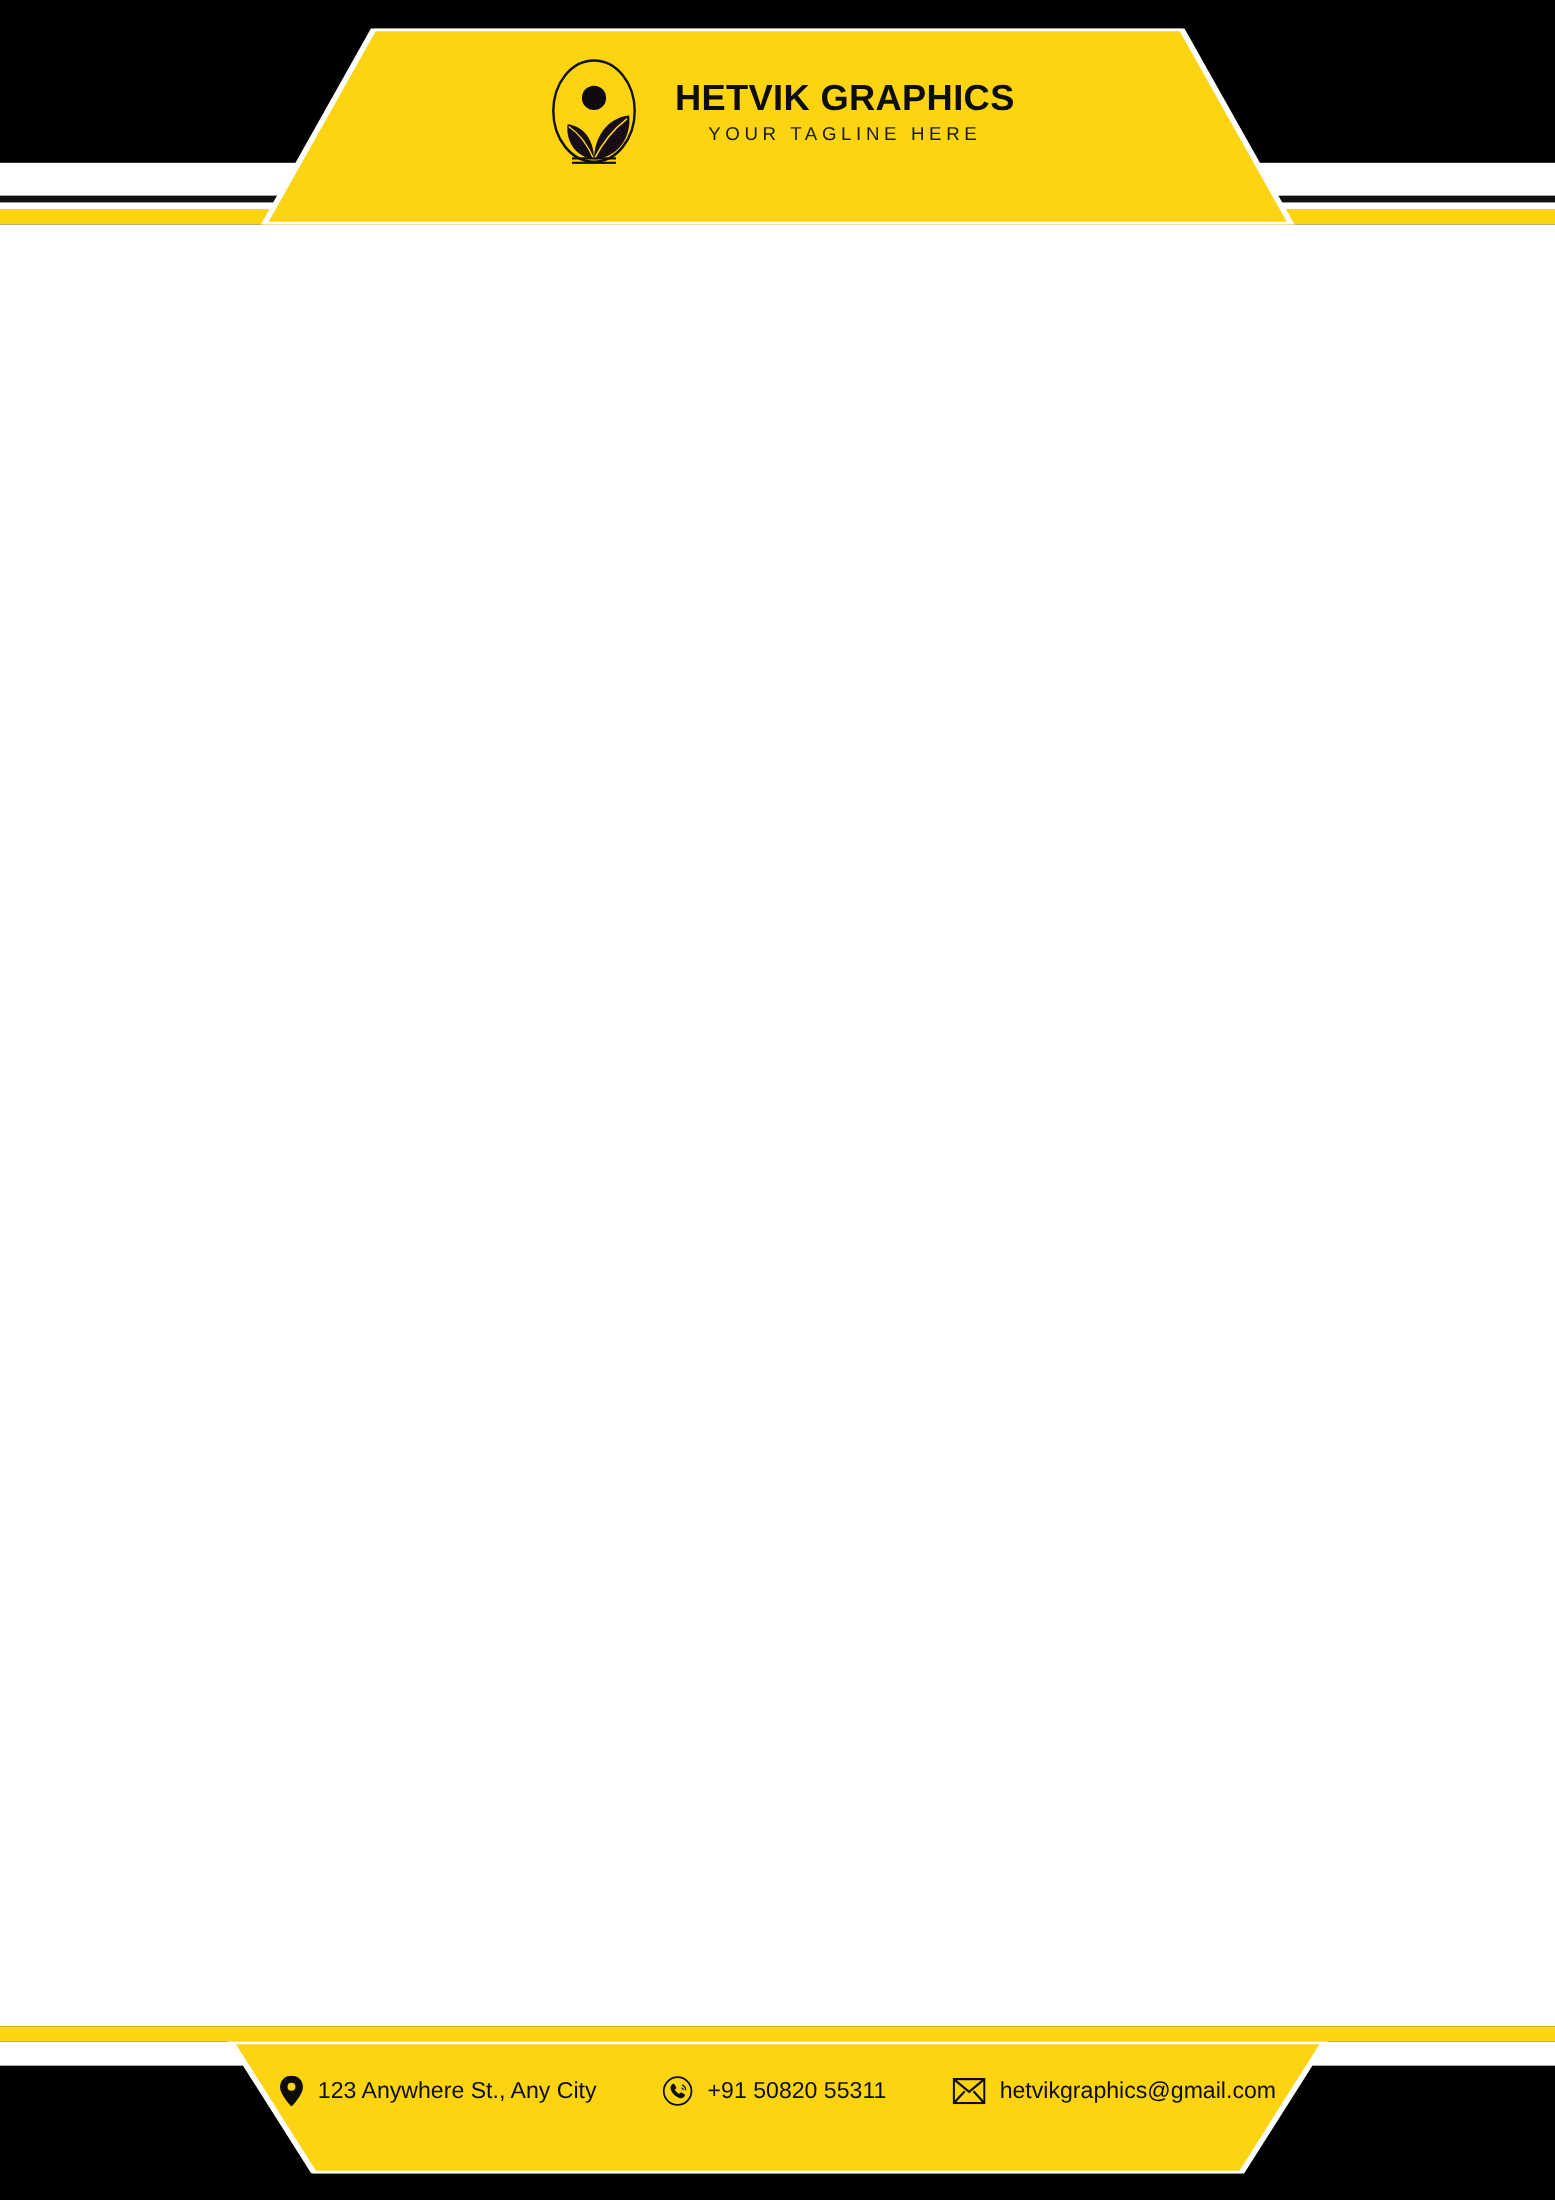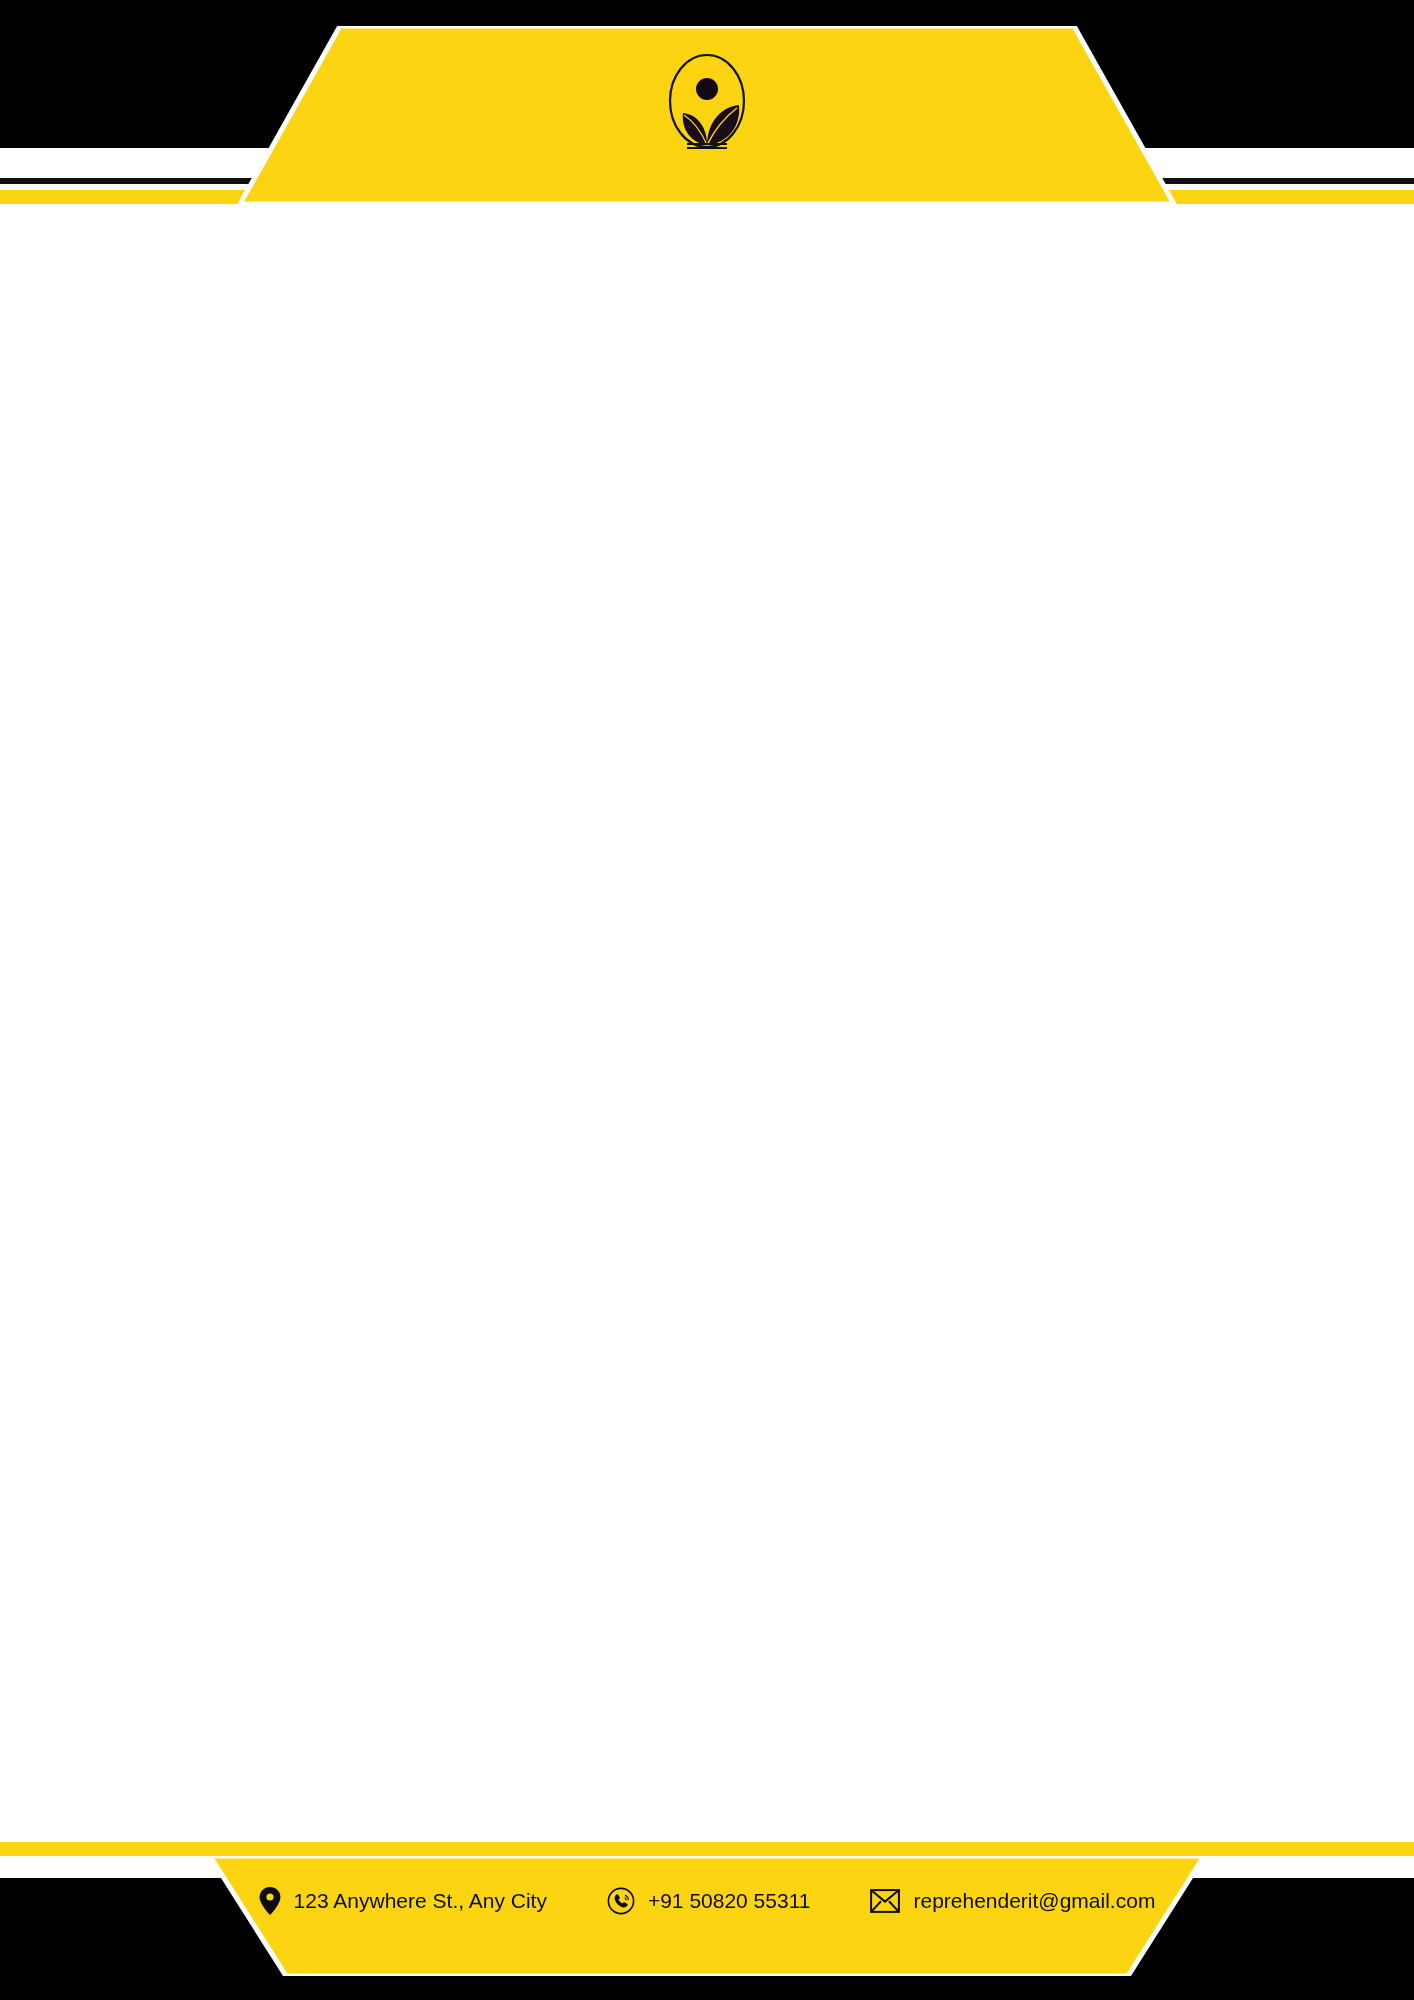--- a/index.html
+++ b/index.html
@@ -215,20 +215,24 @@
     <svg class="logo-mark" viewBox="0 0 96 104">
       <ellipse cx="48" cy="52" rx="37" ry="46" fill="none" stroke="#111" stroke-width="2.2"></ellipse>
       <circle cx="48" cy="40" r="11" fill="#120a12"></circle>
       <path d="M48 96 C48 76, 60 58, 80 56 C82 76, 70 94, 48 96 Z" fill="#180c18"></path>
       <path d="M48 96 C48 80, 40 66, 24 64 C22 80, 32 94, 48 96 Z" fill="#180c18"></path>
       <path d="M48 96 C56 80, 66 68, 78 59" fill="none" stroke="#FCD411" stroke-width="1.5"></path>
       <path d="M48 96 C42 82, 34 72, 25 66" fill="none" stroke="#FCD411" stroke-width="1.3"></path>
       <rect x="28" y="94" width="40" height="2" fill="#111"></rect>
       <rect x="28" y="98" width="40" height="2" fill="#111"></rect>
     </svg>
+    <div class="brand-text">
+      <div class="brand-name">HETVIK GRAPHICS</div>
+      <div class="brand-tagline">YOUR TAGLINE HERE</div>
+    </div>
   </div>
 
   <div class="to-block">
     <div class="to-label">TO</div>
     <div class="to-name">Mr. Jayesh Sukhadiya</div>
     <div class="to-role">Senior Executive</div>
   </div>
 
   <div class="meta-row">
     <div class="meta-item">
@@ -302,17 +306,17 @@
       </svg>
       <span class="fc-text">+91 50820 55311</span>
     </div>
 
     <div class="fc-item">
       <svg class="fc-icon" width="30" height="24" viewBox="0 0 30 24">
         <rect x="1.1" y="1.1" width="27.8" height="21.8" fill="none" stroke="#0d0d0d" stroke-width="2"></rect>
         <path d="M1.6 1.6 L15 12.6 L28.4 1.6" fill="none" stroke="#0d0d0d" stroke-width="2"></path>
         <path d="M1.6 22.4 L11 12.2 M28.4 22.4 L19 12.2" fill="none" stroke="#0d0d0d" stroke-width="2"></path>
       </svg>
-      <span class="fc-text">reprehenderit@gmail.com</span>
+      <span class="fc-text">hetvikgraphics@gmail.com</span>
     </div>
   </div>
 
 </div>
 
 </body></html>

